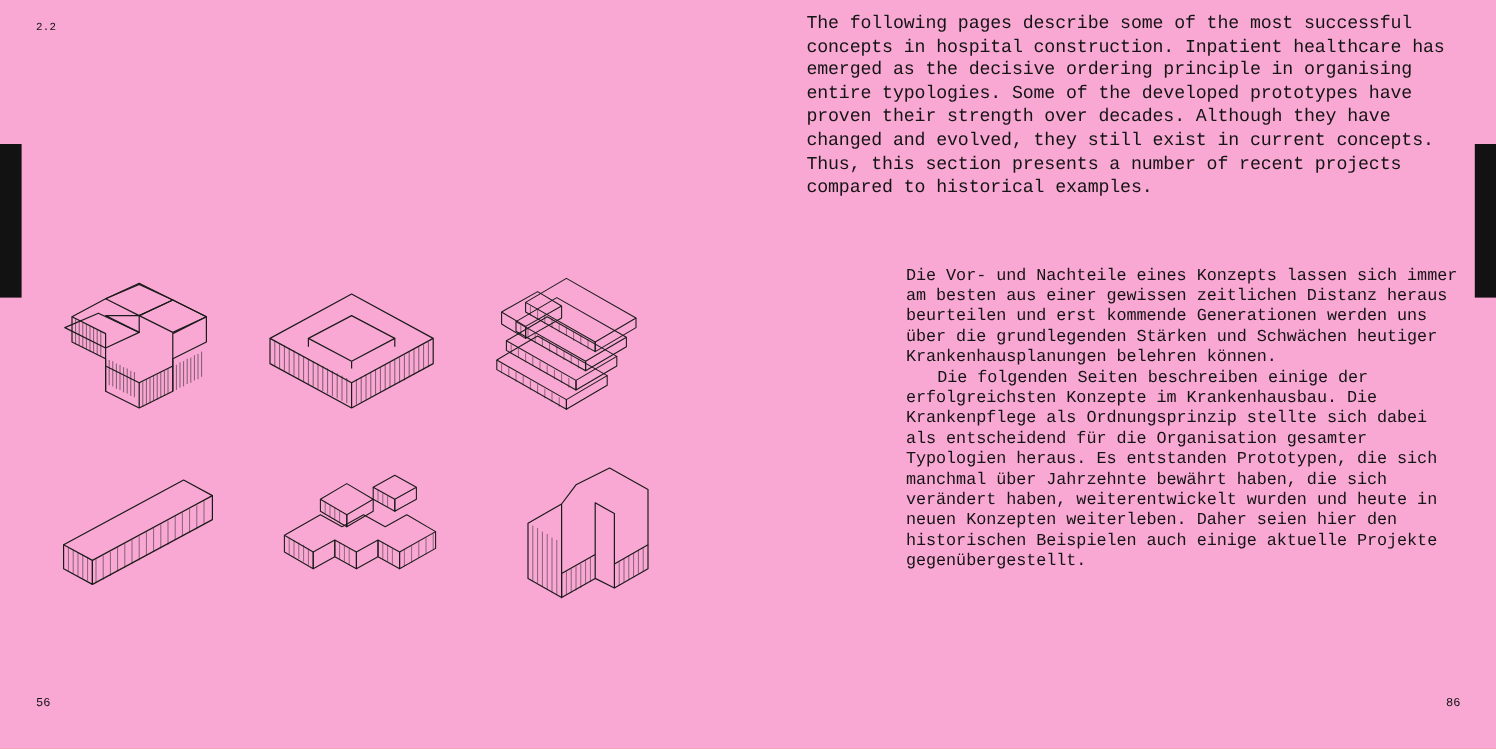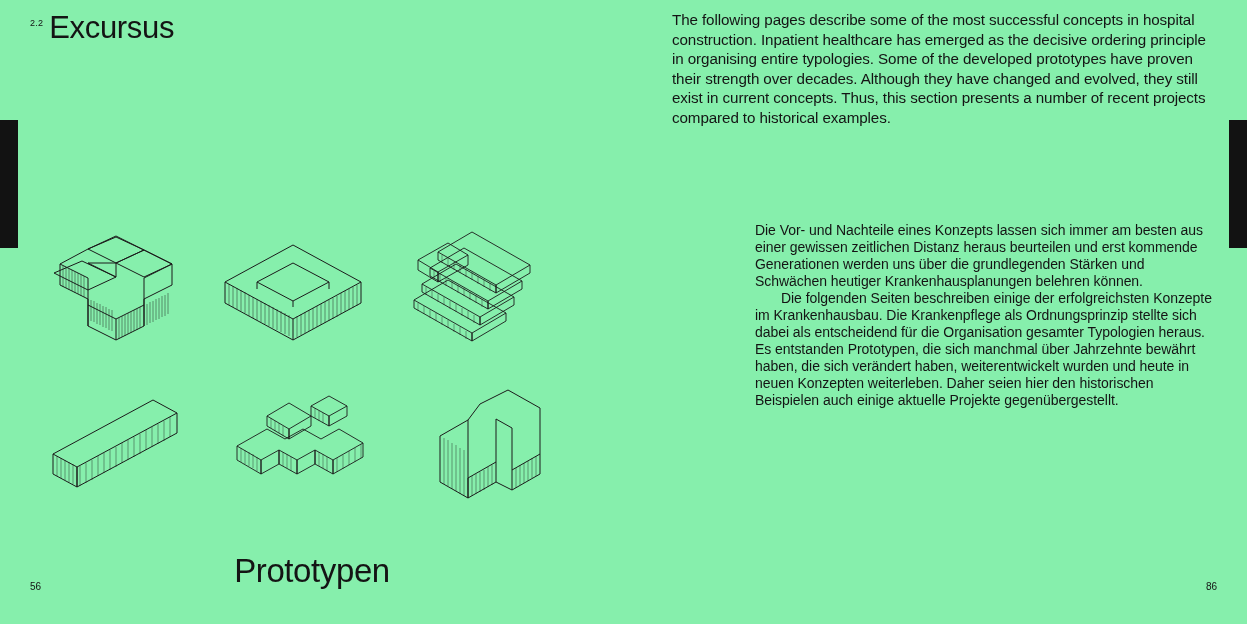--- a/index.html
+++ b/index.html
@@ -11,21 +11,22 @@
     width: 1247px;
     height: 624px;
     overflow: hidden;
     font-family: "Liberation Sans", sans-serif;
     color: #141414;
     position: relative;
   }
   .spread {
     position: absolute;
     inset: 0;
-    background: #86efac;
+    background: #f9a8d4;
+    font-family: Liberation Mono, monospace;
   }
   
   .tab {
     position: absolute;
     background: #121212;
     width: 18px;
     height: 128px;
   }
   .tab.left  { left: 0;  top: 120px; }
   .tab.right { right: 0; top: 120px; }
@@ -127,21 +128,20 @@
 
 <div class="spread">
 
   <div class="tab left"></div>
   <div class="tab right"></div>
 
   <div class="page page-left">
 
     <div class="excursus-line">
       <span class="chapter-num">2.2</span>
-      <span class="excursus-title">Excursus</span>
     </div>
 
 
     <div class="figures">
 
       <svg class="fig" style="left:10px; top:5px;" width="170" height="130" viewBox="0 0 170 130">
         <g fill="none" stroke="#1b1b1b" stroke-width="1" stroke-linejoin="round">
 
           <path d="M58 22 L86 10 L114 23 L86 36 Z"></path>
           <path d="M24 46 L52 34 L86 50 L58 63 Z"></path>
@@ -405,21 +405,20 @@
               <path d="M104 81 L104 101"></path>
             <path d="M108 79 L108 99"></path>
               <path d="M112 76 L112 96"></path>
               <path d="M116 74 L116 94"></path>
           </g>
         </g>
       </svg>
 
     </div>
 
-    <div class="bottom-title">Prototypen</div>
     <div class="folio folio-left">56</div>
   </div>
 
   <div class="page page-right">
 
     <div class="col-en">
       <p>The following pages describe some of the most successful concepts in hospital construction. Inpatient healthcare has emerged as the decisive ordering principle in organising entire typologies. Some of the developed prototypes have proven their strength over decades. Although they have changed and evolved, they still exist in current concepts. Thus, this section presents a number of recent projects compared to historical examples.</p>
     </div>
 
     <div class="col-de">

